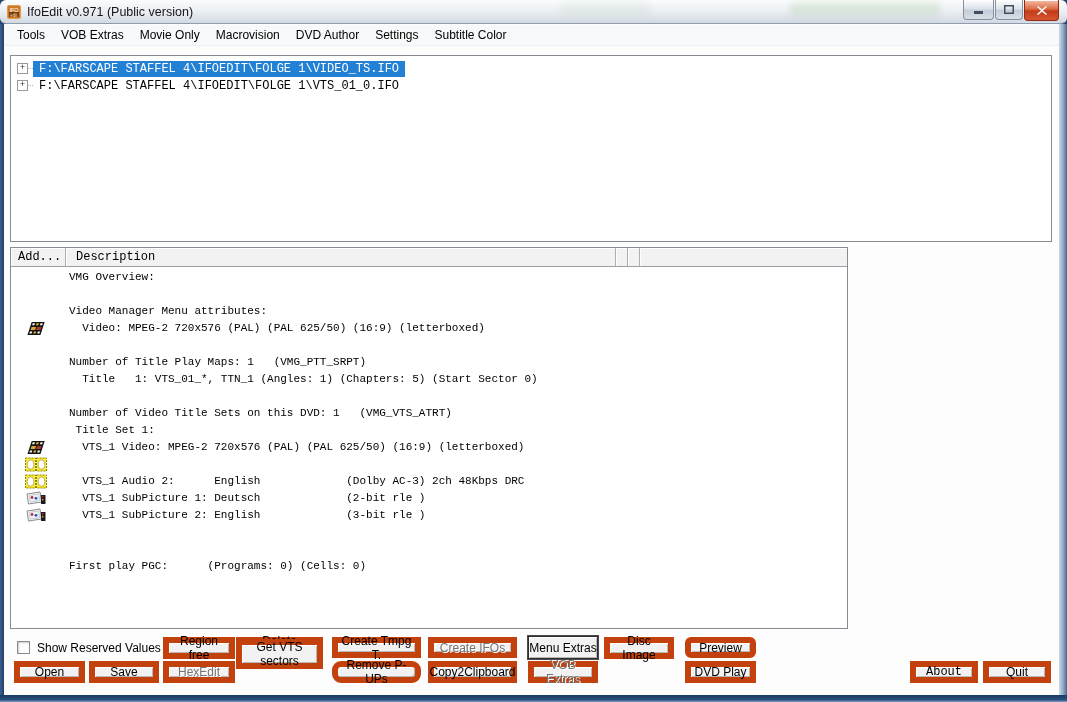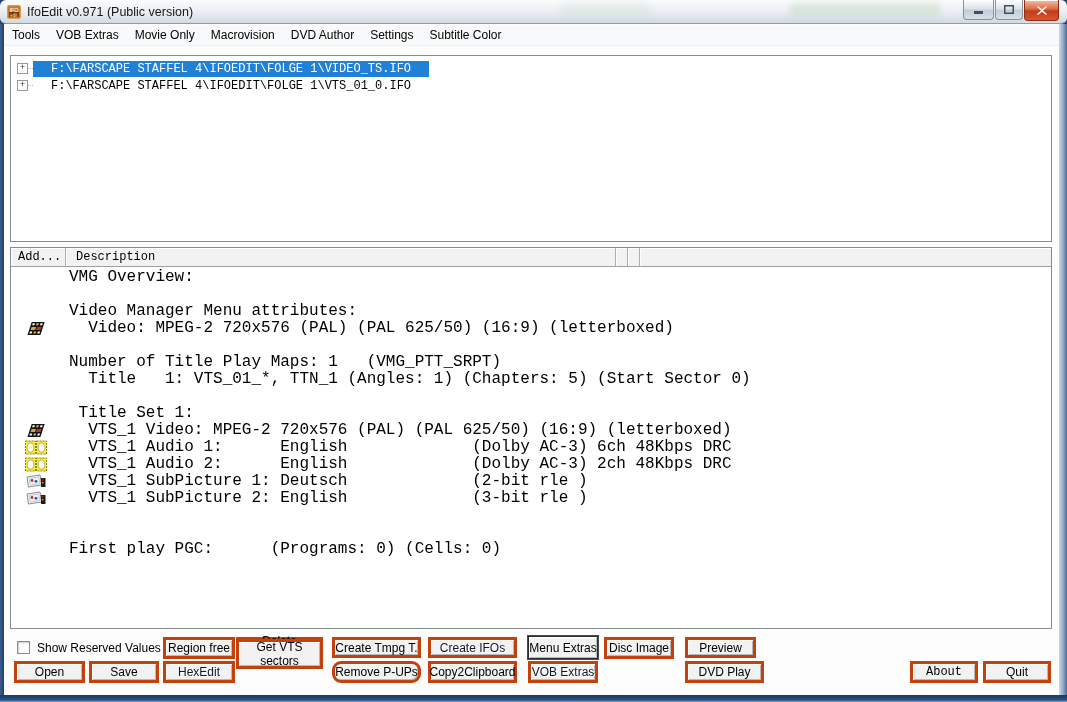--- a/index.html
+++ b/index.html
@@ -26,61 +26,61 @@
   .winbtn { position:absolute; top:0; height:20px; border:1px solid #87919e; border-top:none;
             border-radius:0 0 4px 4px; background:linear-gradient(180deg,#fdfefe,#dde3ea 45%,#c4cdd8 55%,#d8dfe7);
             box-shadow:inset 0 1px 0 rgba(255,255,255,.9); display:flex; align-items:center; justify-content:center; cursor:default; }
   .winbtn.min { left:963px; width:31px; }
   .winbtn.max { left:995px; width:28px; }
   .winbtn.close { left:1024px; width:35px; height:21px; border-color:#8d2c12;
             background:linear-gradient(180deg,#f3c1ab,#dd6a43 45%,#c23c1b 55%,#d8552f); }
 
   
   .menubar { position:absolute; left:4px; top:25px; width:1055px; height:21px; background:#f7f9fb;
-             display:flex; align-items:center; border-bottom:1px solid #eef1f4; }
+             display:flex; align-items:center; padding-left:5px; border-bottom:1px solid #eef1f4; }
   .menu-item { font-size:12px; color:#000; padding:0 8px; line-height:20px; cursor:default; }
 
   
   .tree-panel { position:absolute; left:10px; top:55px; width:1042px; height:187px; background:#ffffff;
                 border:1px solid #868b94; padding-top:4px; }
   .tree-row { height:17px; display:flex; align-items:center; padding-left:6px; }
   .plusbox { width:11px; height:11px; border:1px solid #9a9a9a; background:#fff; color:#333;
              font:9px/9px "Liberation Mono", monospace; text-align:center; flex:0 0 11px; }
   .tree-dots { width:5px; border-top:1px dotted #b5b5b5; height:0; }
   .tree-label { font-family:"Liberation Mono","DejaVu Sans Mono",monospace; font-size:12px; color:#000;
-                padding:1px 18px; white-space:pre; }
+                padding:1px 6px; white-space:pre; }
   .tree-row.selected .tree-label { background:#2381d5; color:#fff; }
 
   
-  .list-panel { position:absolute; left:10px; top:247px; width:1042px; height:382px; background:#fff;
+  .list-panel { position:absolute; left:10px; top:247px; width:838px; height:382px; background:#fff;
                 border:1px solid #868b94; }
   .list-header { display:flex; height:19px; background:#f2f2f2; border-bottom:1px solid #9aa0a6; }
   .hcell { border-right:1px solid #aab0b6; box-shadow:inset 1px 1px 0 #ffffff; height:100%;
            font-family:"Liberation Mono","DejaVu Sans Mono",monospace; font-size:12px; line-height:18px; color:#000; }
   .hcell.add { width:55px; padding-left:7px; }
   .hcell.desc { width:550px; padding-left:10px; }
   .hcell.n1, .hcell.n2 { width:12px; }
   .hcell.rest { flex:1; border-right:none; }
   .list-body { padding-top:2px; }
   .lrow { height:17px; display:flex; align-items:center; }
   .icon-cell { width:58px; padding-left:14px; flex:0 0 58px; display:flex; align-items:center; }
-  .row-text { font-family:"Liberation Mono","DejaVu Sans Mono",monospace; font-size:16px; line-height:17px;
+  .row-text { font-family:"Liberation Mono","DejaVu Sans Mono",monospace; font-size:11px; line-height:17px;
               color:#000; white-space:pre; }
 
   
   .checkbox-box { position:absolute; left:17px; top:641px; width:13px; height:13px; background:#fff;
                   border:1px solid #8b8b8b; box-shadow:inset 1px 1px 2px #c9c9c9; cursor:default; }
   .checkbox-label { position:absolute; left:37px; top:641px; font-size:12px; color:#000; }
 
-  .btn { position:absolute; background:#f2f2f2; border:3px solid #c2410c;
+  .btn { position:absolute; background:#f2f2f2; border:6px solid #c2410c;
          box-shadow:inset 1px 1px 0 #ffffff, inset -1px -1px 0 #b9b9b9;
          font-size:12px; color:#000; text-align:center; display:flex; align-items:center; justify-content:center;
          cursor:default; font-family:"Liberation Sans",sans-serif; }
   .btn.default { border:1px solid #2e2e2e; box-shadow:0 0 0 1px #4a4a4a, inset 1px 1px 0 #ffffff, inset -1px -1px 0 #b9b9b9; }
-  .btn.disabled { color:#0f172a; text-shadow:1px 1px 0 #ffffff; }
+  .btn.disabled { color:#737373; text-shadow:1px 1px 0 #ffffff; }
 </style>
 </head>
 <body>
 
 <div id="stage">
 
   <div class="client"></div>
   <div class="frame-left"></div>
   <div class="frame-right"></div>
   <div class="frame-bottom"></div>
@@ -186,20 +186,24 @@
         <div class="lrow">
           <span class="icon-cell"></span>
           <span class="row-text">  Title   1: VTS_01_*, TTN_1 (Angles: 1) (Chapters: 5) (Start Sector 0)</span>
         </div>
         <div class="lrow">
           <span class="icon-cell"></span>
           <span class="row-text"></span>
         </div>
         <div class="lrow">
           <span class="icon-cell"></span>
+          <span class="row-text">Number of Video Title Sets on this DVD: 1   (VMG_VTS_ATRT)</span>
+        </div>
+        <div class="lrow">
+          <span class="icon-cell"></span>
           <span class="row-text"> Title Set 1:</span>
         </div>
         <div class="lrow">
           <span class="icon-cell">
             <svg width="20" height="15" viewBox="0 0 20 15">
               <g transform="skewX(-18) translate(7,0)">
                 <rect x="0" y="1" width="13" height="13" fill="#161616"></rect>
                 <rect x="1.5" y="2.3" width="2.2" height="2" fill="#fff"></rect>
                 <rect x="5.4" y="2.3" width="2.2" height="2" fill="#e8b93a"></rect>
                 <rect x="9.3" y="2.3" width="2.2" height="2" fill="#fff"></rect>
@@ -215,21 +219,20 @@
         </div>
         <div class="lrow">
           <span class="icon-cell">
             <svg width="22" height="15" viewBox="0 0 22 15">
               <rect x="0.5" y="1" width="10" height="13" fill="#ffe92a" stroke="#8a8a00" stroke-dasharray="2 1"></rect>
               <ellipse cx="5.5" cy="7.5" rx="3.3" ry="4.6" fill="#fff" stroke="#b5b56a"></ellipse>
               <rect x="11.5" y="1" width="10" height="13" fill="#ffe92a" stroke="#8a8a00" stroke-dasharray="2 1"></rect>
               <ellipse cx="16.5" cy="7.5" rx="3.3" ry="4.6" fill="#fff" stroke="#b5b56a"></ellipse>
             </svg>
           </span>
-          <span class="row-text">  VTS_1 Audio 1:      English             (Dolby AC-3) 6ch 48Kbps DRC</span>
         </div>
         <div class="lrow">
           <span class="icon-cell">
             <svg width="22" height="15" viewBox="0 0 22 15">
               <rect x="0.5" y="1" width="10" height="13" fill="#ffe92a" stroke="#8a8a00" stroke-dasharray="2 1"></rect>
               <ellipse cx="5.5" cy="7.5" rx="3.3" ry="4.6" fill="#fff" stroke="#b5b56a"></ellipse>
               <rect x="11.5" y="1" width="10" height="13" fill="#ffe92a" stroke="#8a8a00" stroke-dasharray="2 1"></rect>
               <ellipse cx="16.5" cy="7.5" rx="3.3" ry="4.6" fill="#fff" stroke="#b5b56a"></ellipse>
             </svg>
           </span>
@@ -280,26 +283,26 @@
 
   <div class="checkbox-box"></div>
   <div class="checkbox-label">Show Reserved Values</div>
 
   <div class="btn" style="left:163px; top:637px; width:72px; height:22px;">Region free</div>
   <div class="btn" style="left:236px; top:637px; width:87px; height:22px;">Delete Playback</div>
   <div class="btn" style="left:332px; top:637px; width:89px; height:21px;">Create Tmpg T.</div>
   <div class="btn disabled" style="left:428px; top:637px; width:89px; height:21px;">Create IFOs</div>
   <div class="btn default" style="left:528px; top:636px; width:70px; height:23px;">Menu Extras</div>
   <div class="btn" style="left:604px; top:637px; width:70px; height:22px;">Disc Image</div>
-  <div class="btn" style="left:685px; top:637px; width:71px; height:21px;">Preview</div>
+  <div class="btn" style="left:685px; top:637px; width:71px; height:21px;border-radius:6px;">Preview</div>
 
   <div class="btn" style="left:14px; top:661px; width:71px; height:22px;">Open</div>
   <div class="btn" style="left:89px; top:661px; width:70px; height:22px;">Save</div>
   <div class="btn disabled" style="left:163px; top:661px; width:72px; height:22px;">HexEdit</div>
   <div class="btn" style="left:236px; top:639px; width:87px; height:30px;">Get VTS sectors</div>
   <div class="btn" style="left:332px; top:661px; width:89px; height:22px;border-radius:9px;">Remove P-UPs</div>
   <div class="btn" style="left:428px; top:661px; width:89px; height:22px;">Copy2Clipboard</div>
   <div class="btn disabled" style="left:528px; top:661px; width:70px; height:22px;">VOB Extras</div>
-  <div class="btn" style="left:685px; top:661px; width:79px; height:22px;">DVD Play</div>
+  <div class="btn" style="left:685px; top:661px; width:71px; height:22px;">DVD Play</div>
   <div class="btn" style="left:910px; top:661px; width:68px; height:22px;font-family:Liberation Mono, monospace;">About</div>
   <div class="btn" style="left:983px; top:661px; width:68px; height:22px;">Quit</div>
 
 </div>
 
 </body></html>

